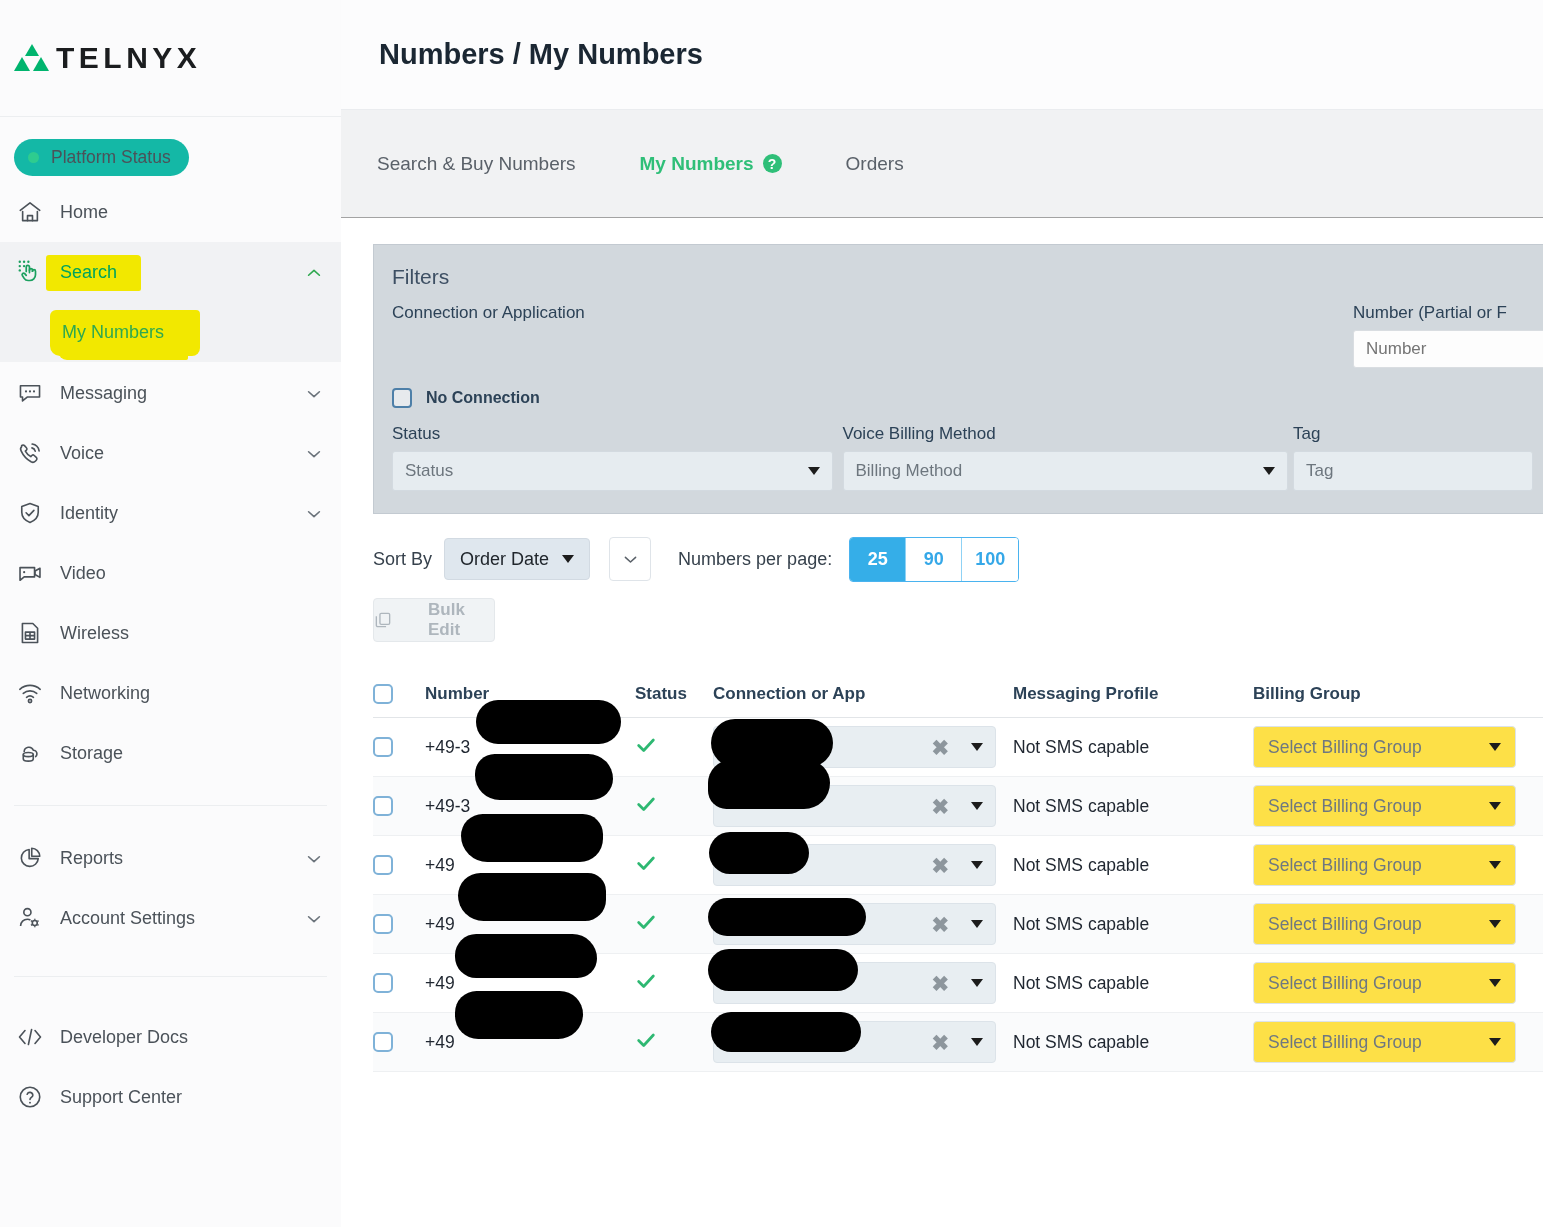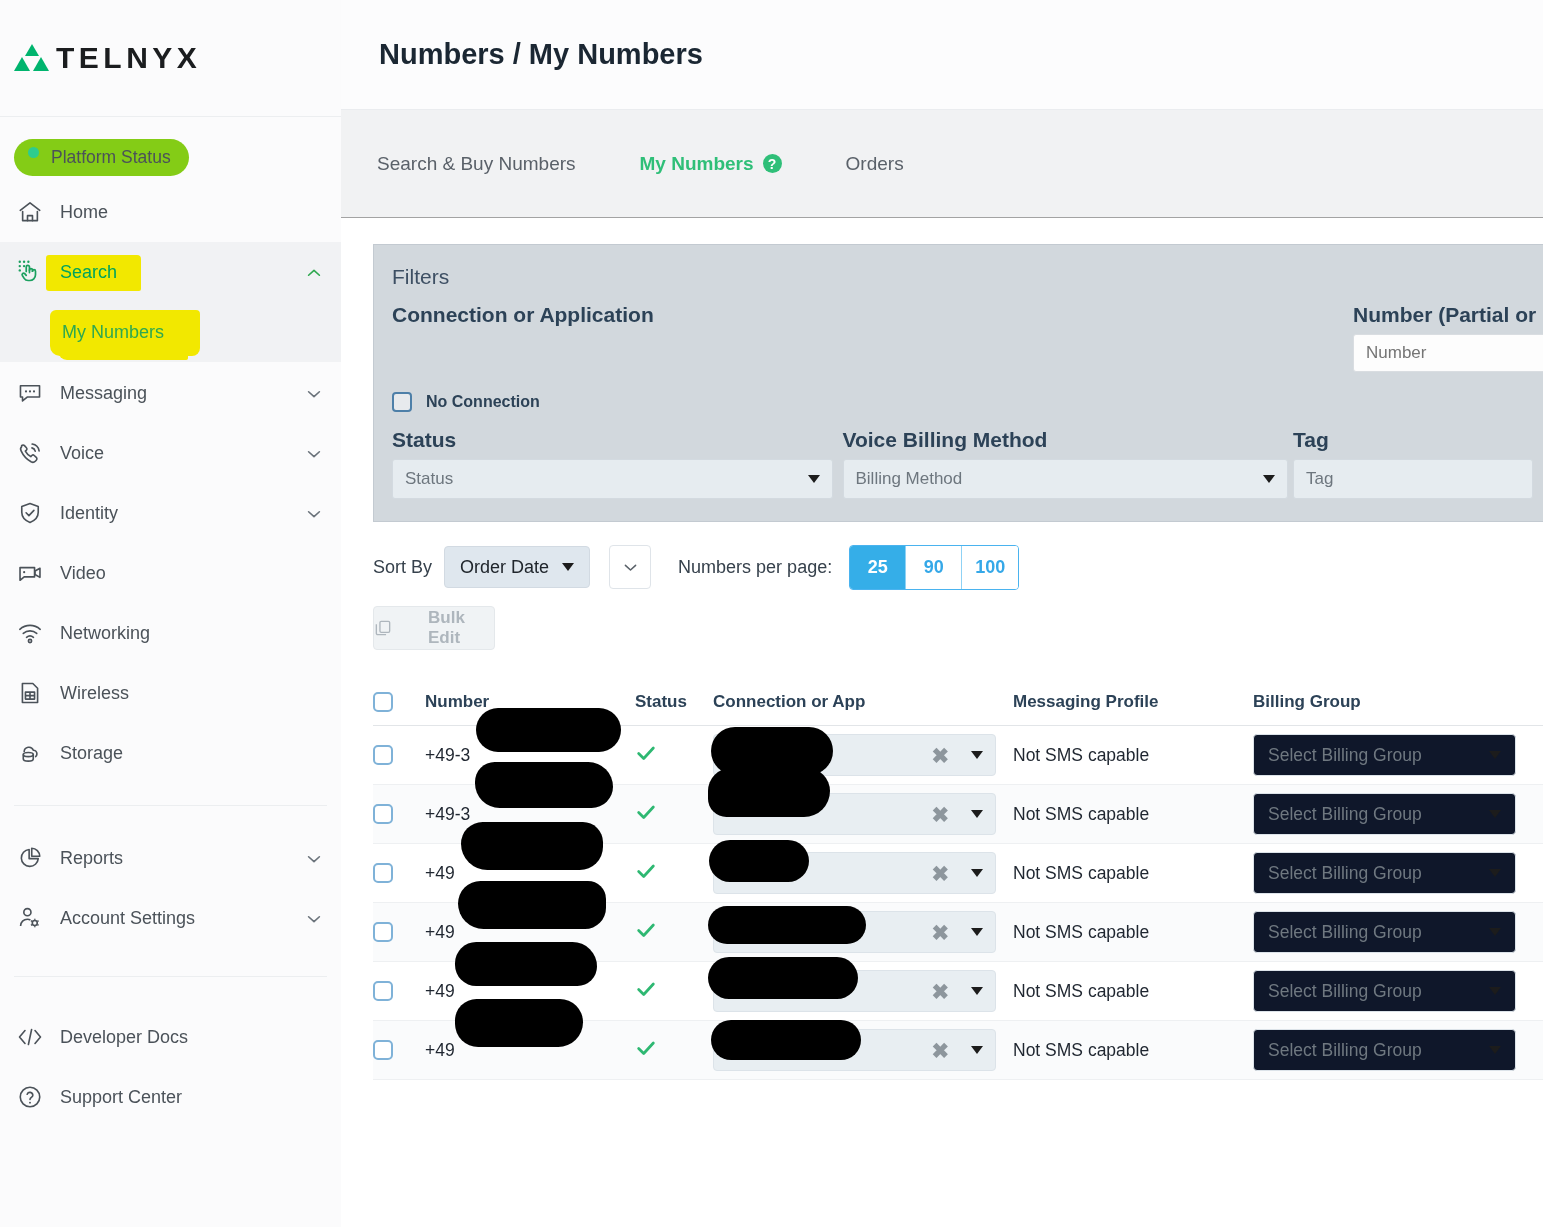--- a/index.html
+++ b/index.html
@@ -48,24 +48,24 @@
     border-right: 8px solid transparent;
     border-bottom: 14px solid #00b46e;
   }
   .logo-text {
     font-size: 30px; font-weight: bold; letter-spacing: 4.5px;
     color: #1b1d1f;
   }
 
   .nav { padding-top: 22px; }
   .status-pill {
-    display: inline-flex; align-items: flex-start;
+    display: inline-flex; align-items: center;
     margin: 0 0 6px 14px;
     padding: 8px 18px 8px 14px;
-    background: #84cc16;
+    background: #14b8a6;
     border-radius: 20px;
   }
   .status-dot {
     width: 11px; height: 11px; border-radius: 50%;
     background: #2ecc8f; margin-right: 12px;
   }
   .status-label { font-size: 17.5px; color: #4b5259; }
 
   .nav-item {
     display: flex; align-items: center;
@@ -158,21 +158,21 @@
   .filters {
     background: #d2d8dd;
     border: 1px solid #c3cad1;
     border-right: none;
     width: 1180px;
     padding: 20px 20px 22px 18px;
     position: relative;
   }
   .filters-title { font-size: 21px; color: #3d4f63; margin-bottom: 14px; }
   .flabel {
-    font-size: 21px; font-weight: bold; color: #2c4257;
+    font-size: 17px; font-weight: normal; color: #2c4257;
     margin-bottom: 7px;
   }
   .row-1 { display: flex; }
   .fcol-left { width: 932px; }
   .fcol-right { width: 240px; padding-left: 60px; }
   .input-white {
     width: 930px; height: 38px;
     background: #fdfdfd; border: 1px solid #d9dde1;
     border-radius: 3px;
     font-size: 17px; color: #8e959b;
@@ -287,21 +287,21 @@
     background: #e8eef2; border: 1px solid #dce3e9;
     border-radius: 4px;
     display: flex; align-items: center; padding: 0 12px;
     position: relative;
   }
   .conn-box .spacer { flex: 1; }
   .x-mark { color: #8d969d; font-size: 21px; font-weight: bold; margin-right: 22px; line-height: 1; }
   .msg-txt { font-size: 17.5px; color: #1f2630; }
   .bill-box {
     width: 263px; height: 42px;
-    background: #0f172a; border: 1px solid #dce3e9;
+    background: #fde047; border: 1px solid #dce3e9;
     border-radius: 4px;
     display: flex; align-items: center; padding: 0 14px;
     font-size: 17.5px; color: #6f7880;
   }
   .bill-box .sp { flex: 1; }
 
   
   .blob {
     position: absolute; background: #000000; z-index: 5;
     pointer-events: none;
@@ -433,46 +433,46 @@
             <path d="M16.6 10.2l4.6-2.6v8.4l-4.6-2.6z"></path>
             <circle cx="6.6" cy="11.2" r="1" fill="#4b5259" stroke="none"></circle>
           </svg>
         </span>
         <span class="lbl">Video</span>
       </div>
 
       
       <div class="nav-item">
         <span class="ico">
+          <svg width="26" height="26" viewBox="0 0 24 24" fill="none" stroke="#4b5259" stroke-width="1.5" stroke-linejoin="round">
+            <path d="M5 3.2h9.6L19 7.6V20.8H5z"></path>
+            <rect x="7.8" y="11.2" width="8.4" height="6.4"></rect>
+            <path d="M7.8 14.4h8.4M12 11.2v6.4"></path>
+          </svg>
+        </span>
+        <span class="lbl">Wireless</span>
+      </div>
+
+      
+      <div class="nav-item">
+        <span class="ico">
           <svg width="26" height="26" viewBox="0 0 24 24" fill="none" stroke="#4b5259" stroke-width="1.5" stroke-linecap="round">
             <path d="M2.6 8.6a14 14 0 0 1 18.8 0"></path>
             <path d="M5.8 12.4a9.4 9.4 0 0 1 12.4 0"></path>
             <path d="M8.8 16a5 5 0 0 1 6.4 0"></path>
             <circle cx="12" cy="19.4" r="1.5"></circle>
           </svg>
         </span>
         <span class="lbl">Networking</span>
       </div>
 
       
       <div class="nav-item">
         <span class="ico">
           <svg width="26" height="26" viewBox="0 0 24 24" fill="none" stroke="#4b5259" stroke-width="1.5" stroke-linejoin="round">
-            <path d="M5 3.2h9.6L19 7.6V20.8H5z"></path>
-            <rect x="7.8" y="11.2" width="8.4" height="6.4"></rect>
-            <path d="M7.8 14.4h8.4M12 11.2v6.4"></path>
-          </svg>
-        </span>
-        <span class="lbl">Wireless</span>
-      </div>
-
-      
-      <div class="nav-item">
-        <span class="ico">
-          <svg width="26" height="26" viewBox="0 0 24 24" fill="none" stroke="#4b5259" stroke-width="1.5" stroke-linejoin="round">
             <path d="M6.6 11a4.4 4.4 0 0 1 8.5-1.5 3.4 3.4 0 0 1 3.3 3.4c0 1.2-.6 2.2-1.6 2.8"></path>
             <ellipse cx="10.4" cy="13.4" rx="4.6" ry="1.9"></ellipse>
             <path d="M5.8 13.4v4.2c0 1 2 1.9 4.6 1.9s4.6-.9 4.6-1.9v-4.2"></path>
           </svg>
         </span>
         <span class="lbl">Storage</span>
       </div>
 
       <div class="nav-divider"></div>
 

